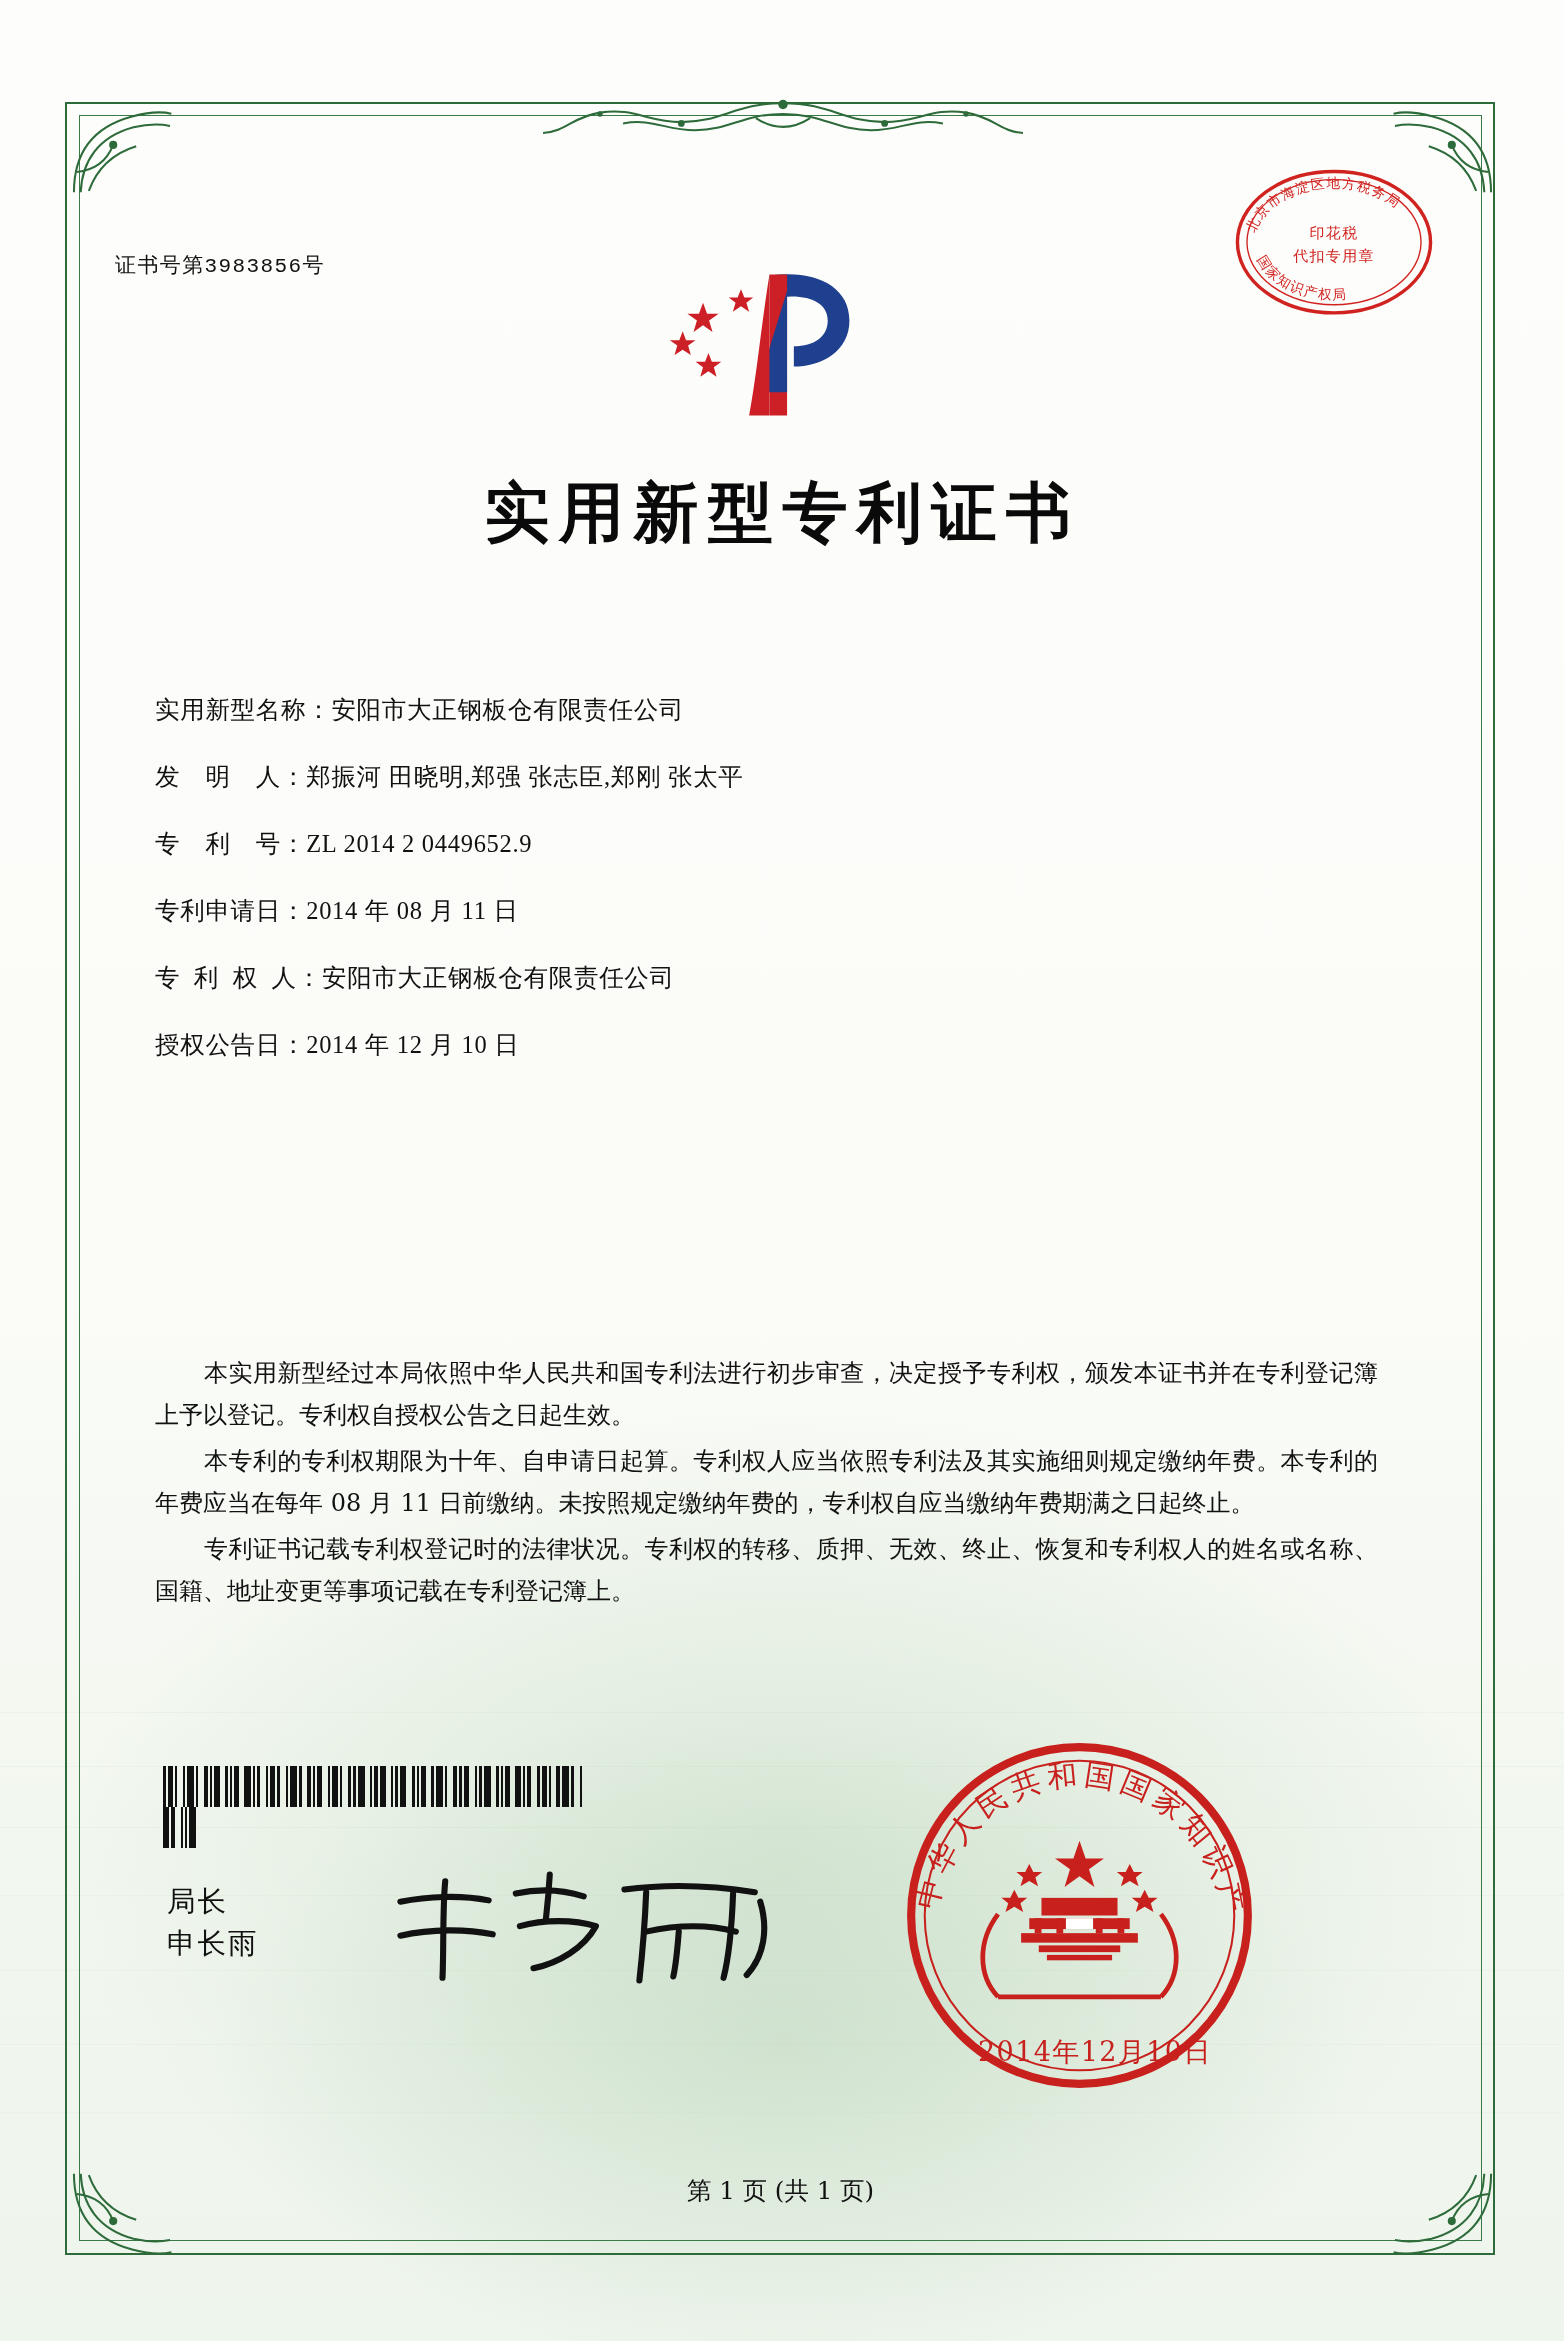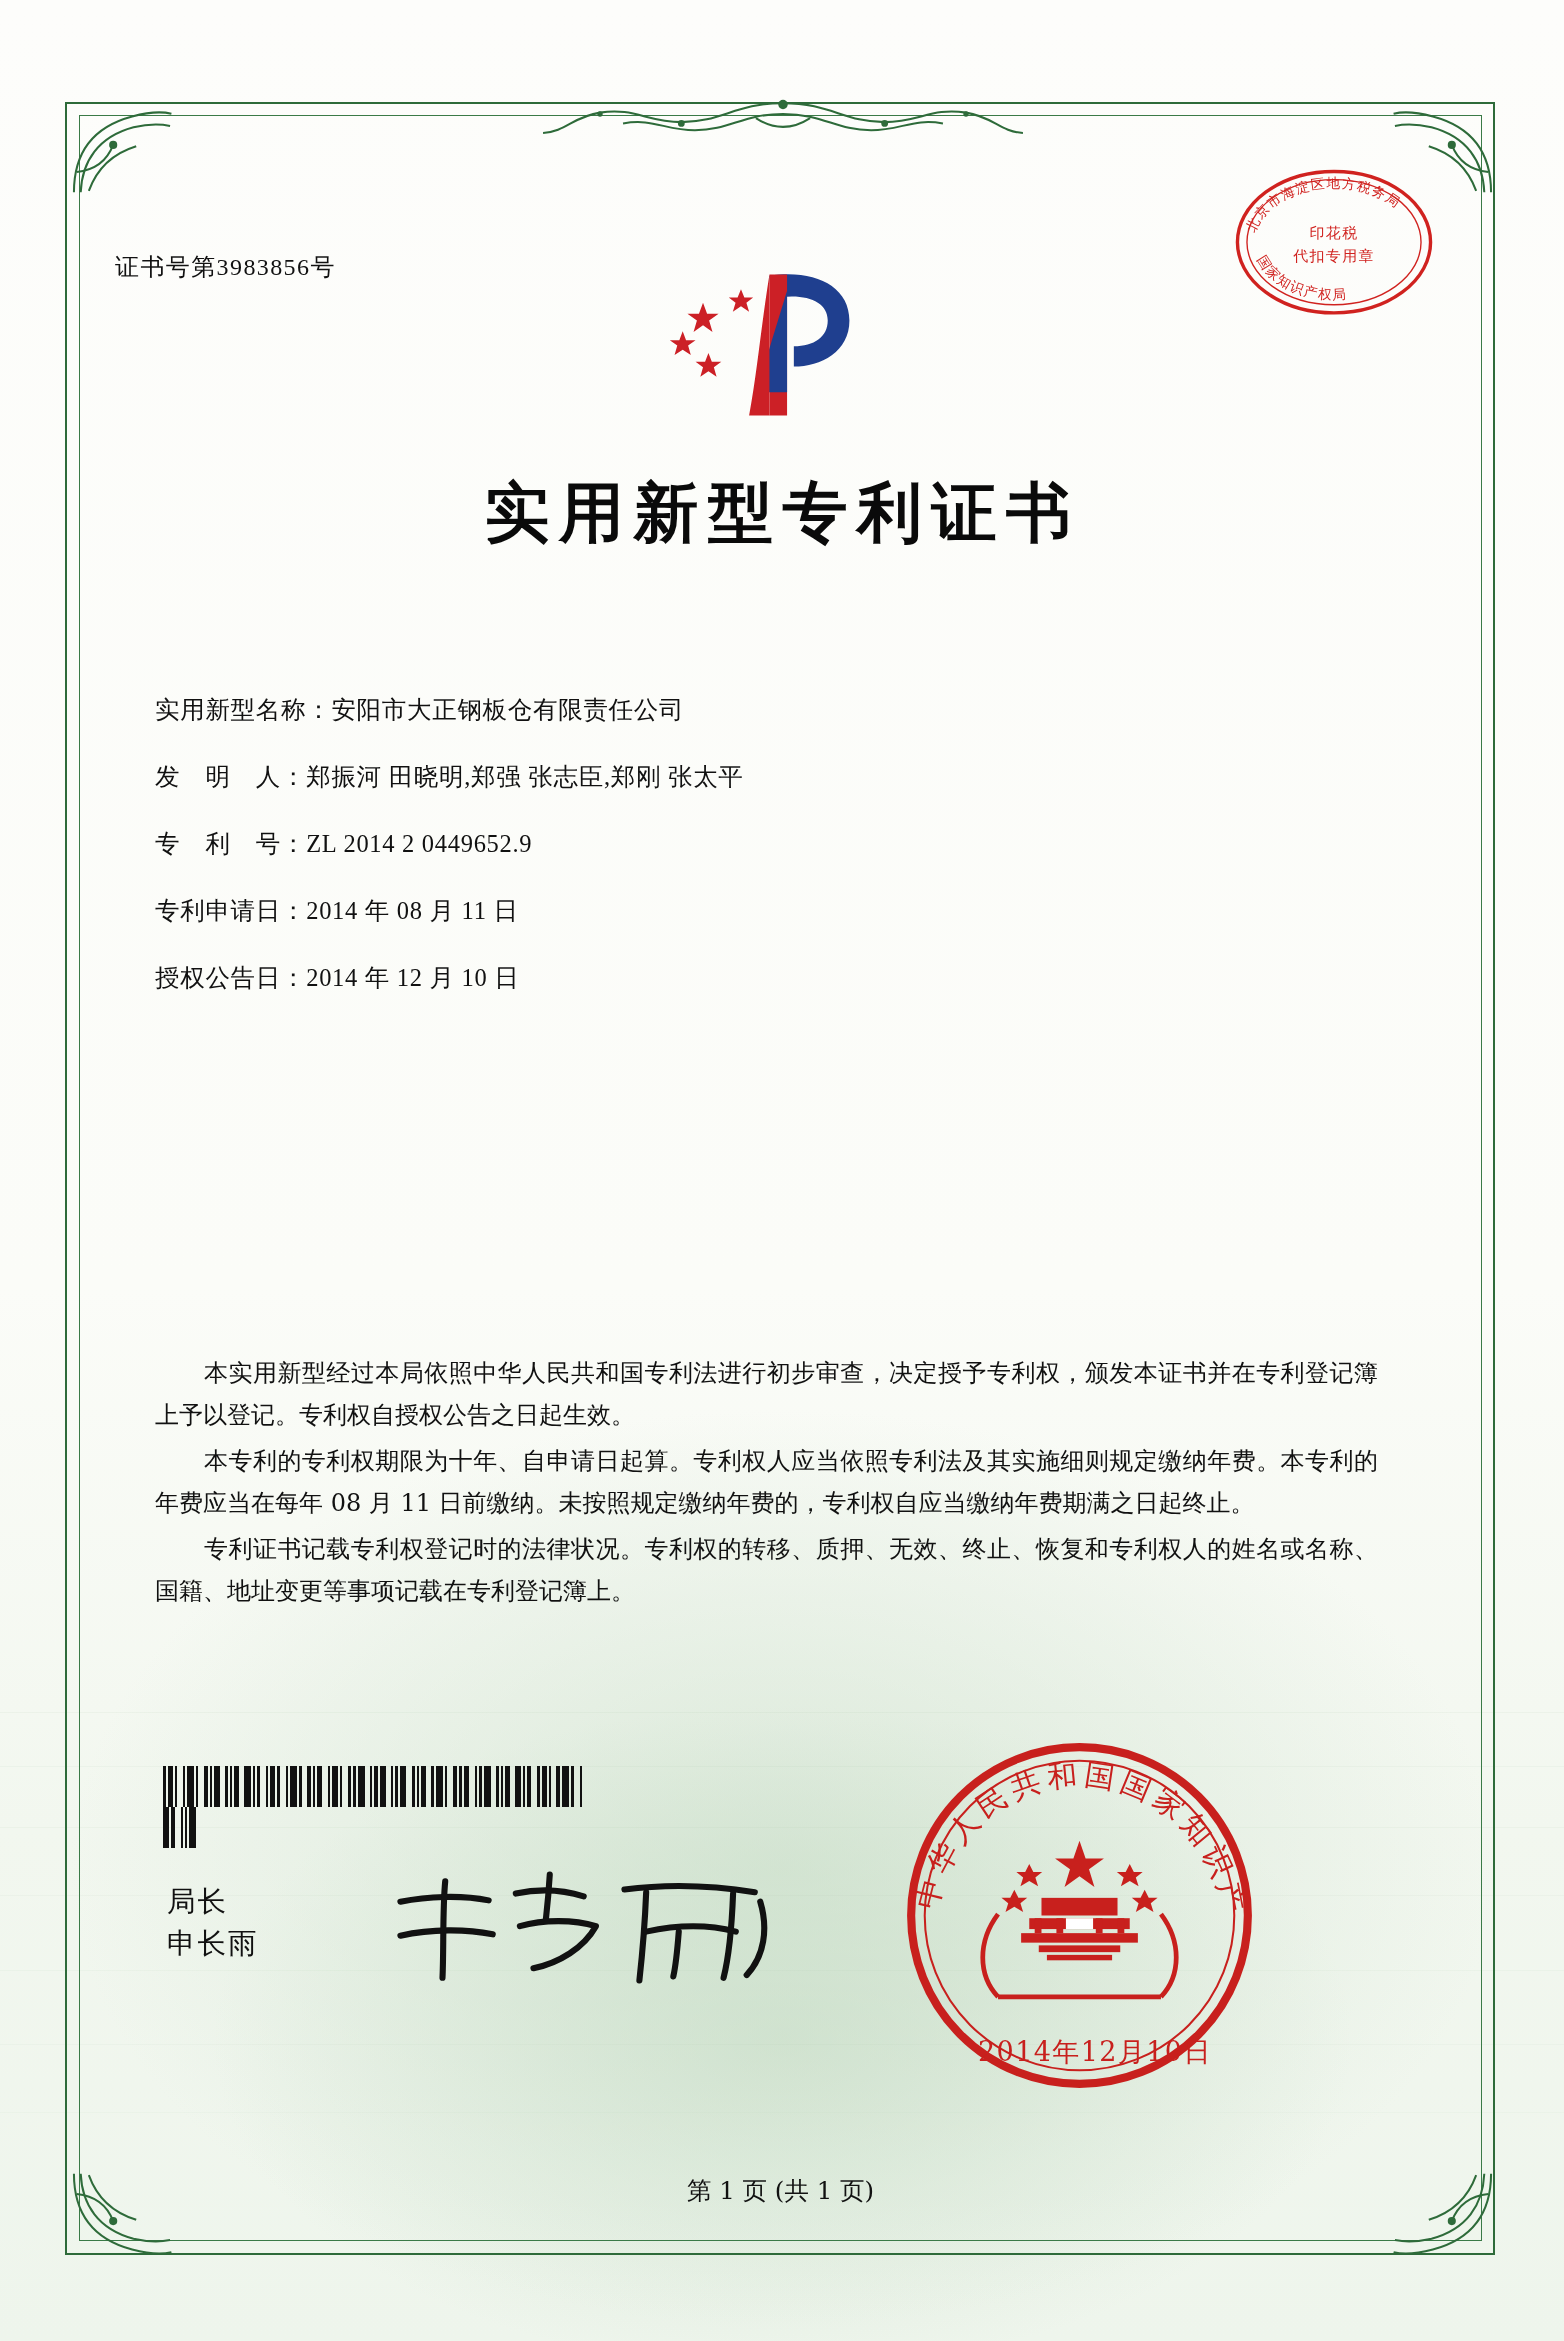--- a/index.html
+++ b/index.html
@@ -64,24 +64,24 @@
     transform: translateX(-50%);
     top: 95px;
     width: 611px; height: 61px;
     color: #2e6b3a;
   }
 
   
   .cert-no {
     position: absolute;
     left: 115px; top: 251px;
-    font-size: 24px;
+    font-size: 21px;
     letter-spacing: 1.4px;
     color: #111;
-    font-family: Liberation Serif, serif;
+    font-family: Liberation Mono, monospace;
   }
 
   
   .logo {
     position: absolute;
     left: 50%;
     transform: translateX(-50%);
     top: 250px;
     width: 231px; height: 183px;
   }
@@ -322,20 +322,24 @@
       <span class="field-label">发　明　人：</span>
       <span class="field-value">郑振河  田晓明,郑强  张志臣,郑刚  张太平</span>
     </div>
     <div class="field-row">
       <span class="field-label">专　利　号：</span>
       <span class="field-value">ZL 2014 2 0449652.9</span>
     </div>
     <div class="field-row">
       <span class="field-label">专利申请日：</span>
       <span class="field-value">2014 年 08 月 11 日</span>
+    </div>
+    <div class="field-row">
+      <span class="field-label">专  利  权  人：</span>
+      <span class="field-value">安阳市大正钢板仓有限责任公司</span>
     </div>
     <div class="field-row">
       <span class="field-label">授权公告日：</span>
       <span class="field-value">2014 年 12 月 10 日</span>
     </div>
   </div>
 
   <div class="body-text">
     <p>本实用新型经过本局依照中华人民共和国专利法进行初步审查，决定授予专利权，颁发本证书并在专利登记簿上予以登记。专利权自授权公告之日起生效。</p>
     <p>本专利的专利权期限为十年、自申请日起算。专利权人应当依照专利法及其实施细则规定缴纳年费。本专利的年费应当在每年 08 月 11 日前缴纳。未按照规定缴纳年费的，专利权自应当缴纳年费期满之日起终止。</p>

